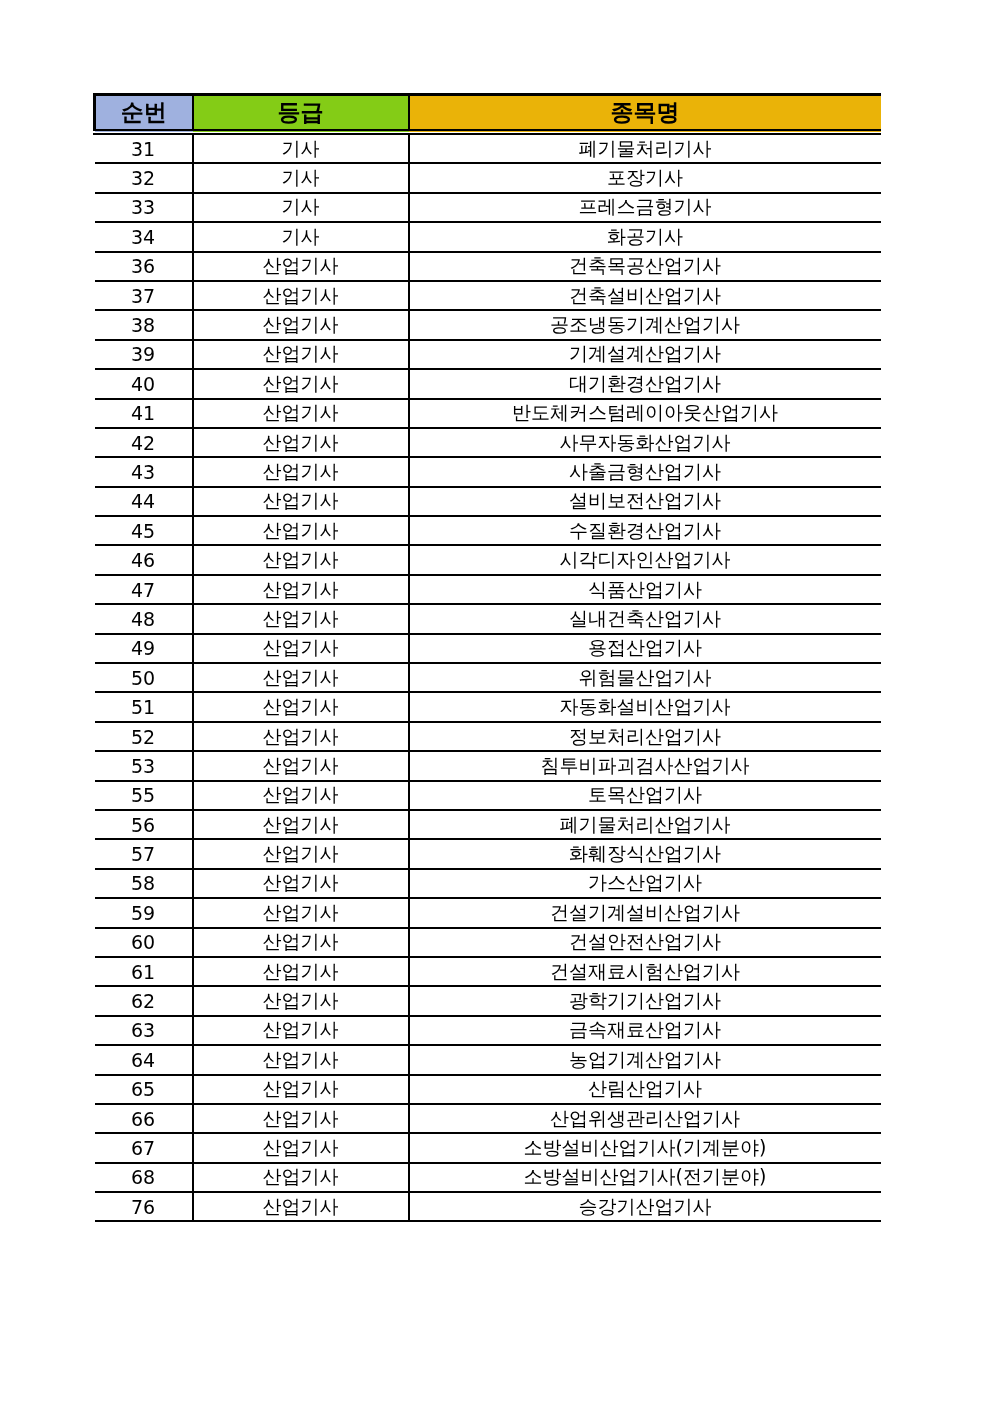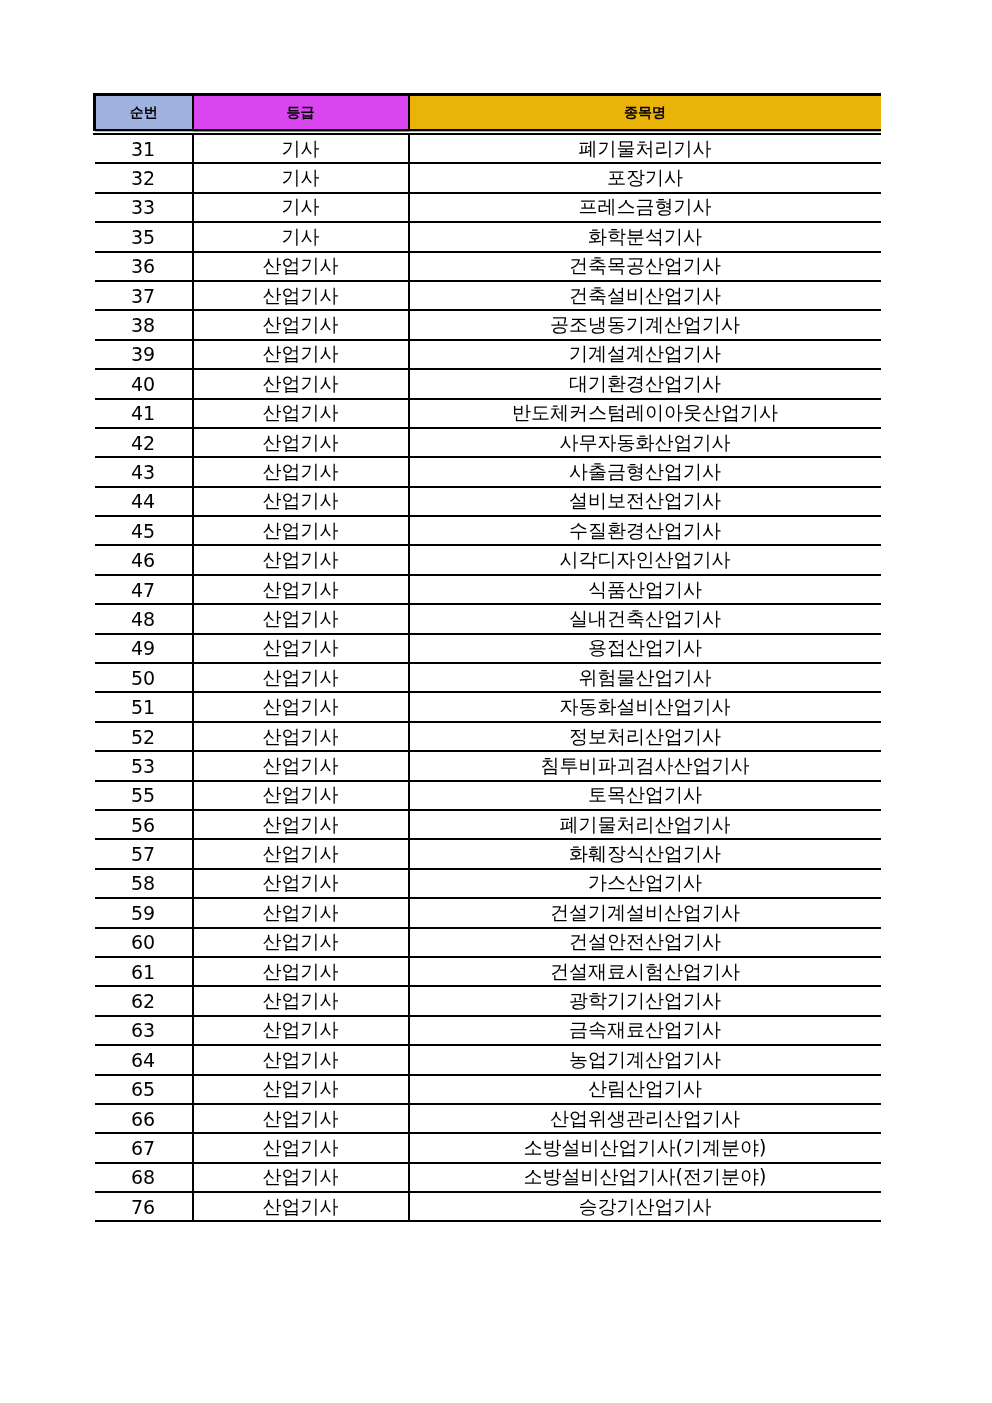--- a/index.html
+++ b/index.html
@@ -25,21 +25,21 @@
     width: 786px;
   }
   table.qual-table {
     border-collapse: collapse;
     width: 786px;
     table-layout: fixed;
     border-top: 3px solid #000000;
   }
   table.qual-table th {
     font-weight: bold;
-    font-size: 14px;
+    font-size: 23px;
     text-align: center;
     vertical-align: middle;
     height: 33px;
     padding: 0 2px;
     border-bottom: 6px double #000000;
   }
   table.qual-table th:first-child {
     border-left: 3px solid #000000;
   }
   table.qual-table th + th {
@@ -66,44 +66,44 @@
   <div class="table-wrap">
     <table class="qual-table">
       <colgroup>
         <col style="width:98px">
         <col style="width:216px">
         <col style="width:472px">
       </colgroup>
       <thead>
         <tr>
           <th style="background: rgb(159, 177, 223);">순번</th>
-          <th style="background: #d946ef;">등급</th>
+          <th style="background: #84cc16;">등급</th>
           <th style="background: #eab308;">종목명</th>
         </tr>
       </thead>
       <tbody>
           <tr>
             <td>31</td>
             <td>기사</td>
             <td>폐기물처리기사</td>
           </tr>
           <tr>
             <td>32</td>
             <td>기사</td>
             <td>포장기사</td>
           </tr>
           <tr>
             <td>33</td>
             <td>기사</td>
             <td>프레스금형기사</td>
           </tr>
           <tr>
-            <td>35</td>
-            <td>기사</td>
-            <td>화학분석기사</td>
+            <td>34</td>
+            <td>기사</td>
+            <td>화공기사</td>
           </tr>
           <tr>
             <td>36</td>
             <td>산업기사</td>
             <td>건축목공산업기사</td>
           </tr>
           <tr>
             <td>37</td>
             <td>산업기사</td>
             <td>건축설비산업기사</td>

